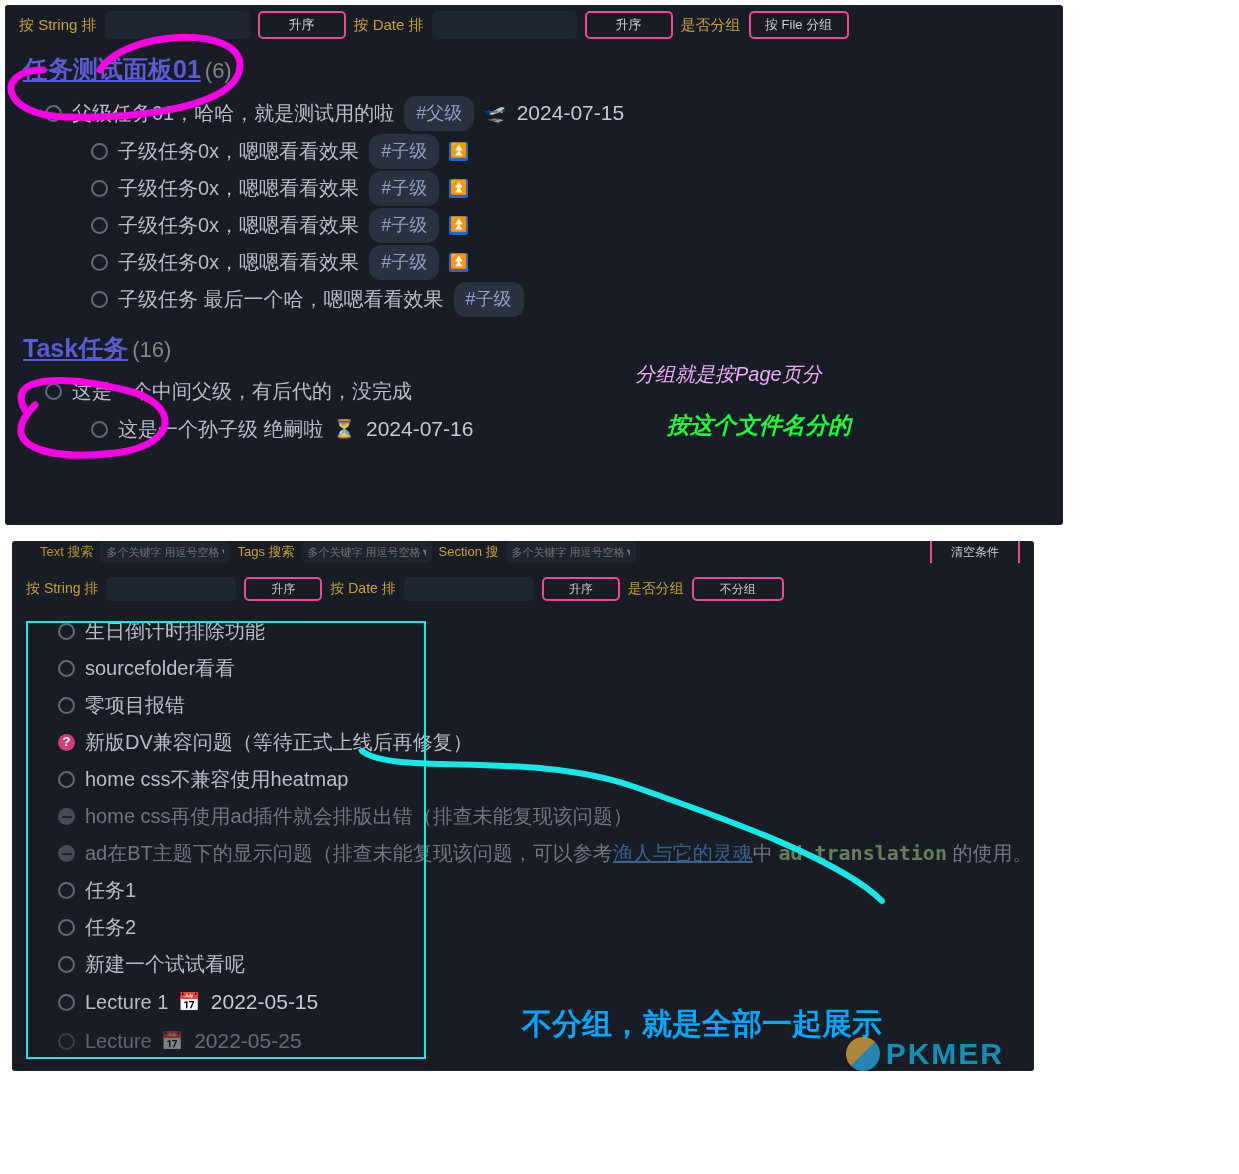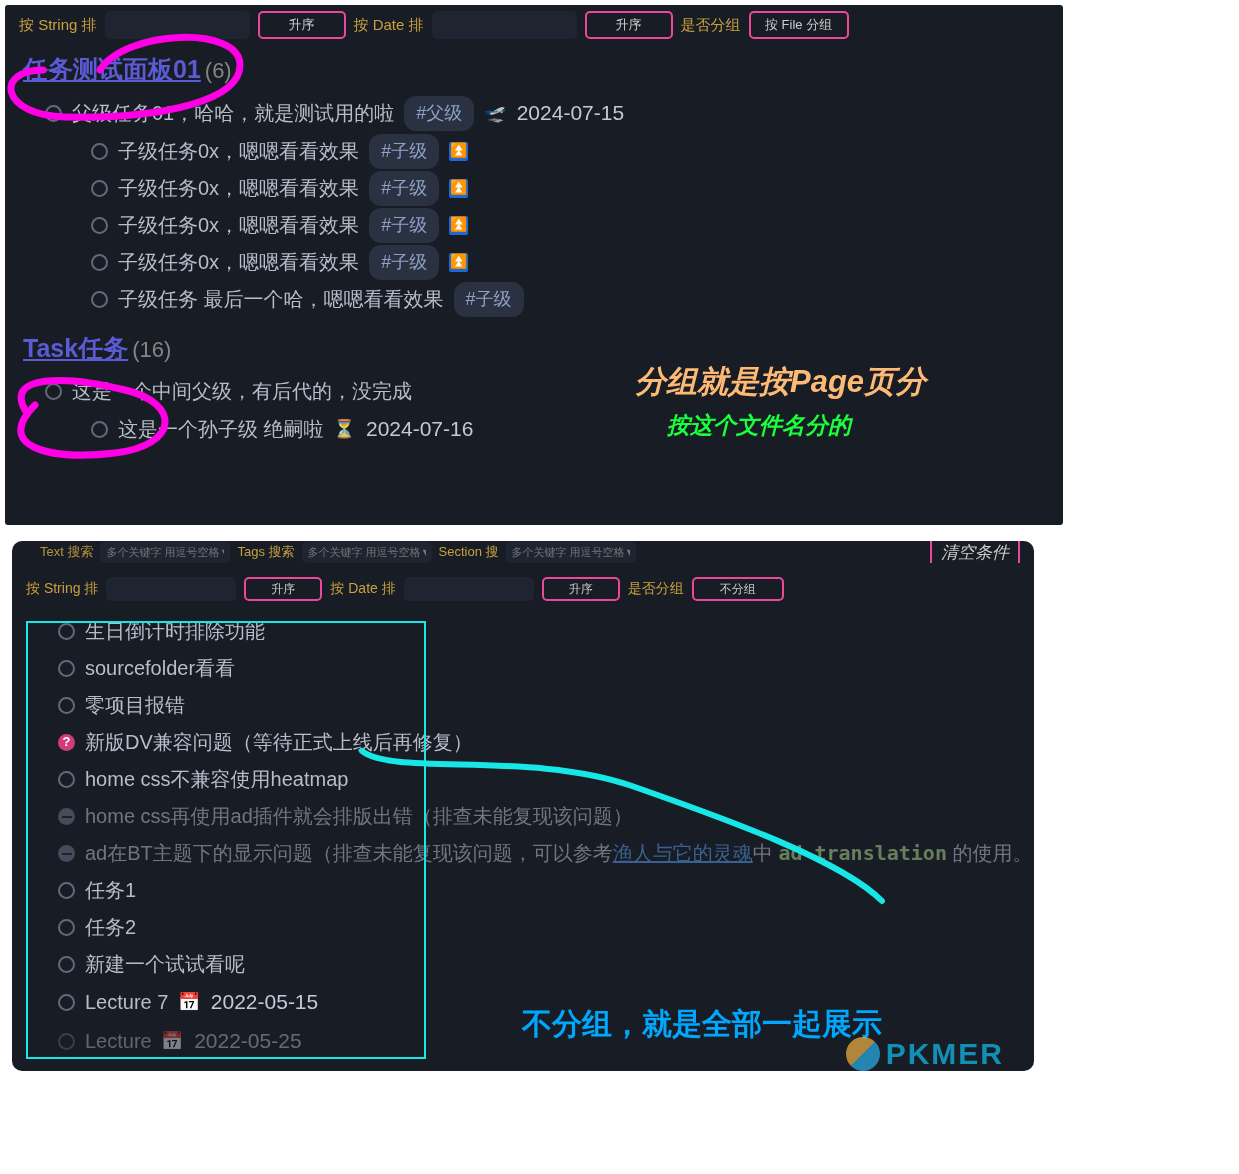--- a/index.html
+++ b/index.html
@@ -21,21 +21,20 @@
     position: absolute;
     top: 5px; left: 5px;
     width: 1058px; height: 520px;
     overflow: hidden;
   }
   .panel-bottom {
     position: absolute;
     top: 541px; left: 12px;
     width: 1022px; height: 530px;
     overflow: hidden;
-    border-radius: 10px;
   }
   .toolbar {
     display: flex;
     align-items: center;
     gap: 8px;
     padding: 6px 14px;
     font-size: 15px;
   }
   .toolbar-cut {
     display: flex;
@@ -62,21 +61,21 @@
   .btn {
     background: transparent;
     border: 2px solid #ec4899;
     border-radius: 5px;
     color: #ccc;
     height: 28px;
     width: 88px;
     font-size: 13px;
     cursor: pointer;
   }
-  .btn-sm { height: 32px; width: 76px; font-size: 17px; font-style: italic; }
+  .btn-sm { height: 32px; width: 76px; font-size: 12px; }
   .group-list { padding: 2px 0 0 18px; }
   .group-head {
     display: flex;
     align-items: baseline;
     gap: 4px;
     margin: 6px 0 8px 0;
   }
   .group-head a {
     color: #5b5bd3;
     text-decoration: underline;
@@ -135,23 +134,23 @@
     font-weight: 700;
     display: inline-flex;
     align-items: center; justify-content: center;
     border-radius: 2px;
   }
   .date-txt { color: #c6c8d6; font-size: 21px; }
   .emoji { font-size: 18px; }
   .svg-overlay { position:absolute; top:0; left:0; pointer-events:none; }
   .anno-magenta {
     position: absolute;
-    color: #fdba74;
-    font-size: 31px;
-    font-weight: 700;
+    color: #f0abfc;
+    font-size: 20px;
+    font-weight: 400;
     font-style: italic;
   }
   .anno-green {
     position: absolute;
     color: #19ff3a;
     font-size: 23px;
     font-weight: 700;
     font-style: italic;
   }
   .anno-blue {
@@ -338,21 +337,21 @@
       <div class="task-row">
         <span class="circle"></span>
         <span>任务2</span>
       </div>
       <div class="task-row">
         <span class="circle"></span>
         <span>新建一个试试看呢</span>
       </div>
       <div class="task-row">
         <span class="circle"></span>
-        <span>Lecture 7</span>
+        <span>Lecture 1</span>
         <span class="emoji">📅</span>
         <span class="date-txt">2022-05-15</span>
       </div>
       <div class="task-row" style="opacity: 0.45;">
         <span class="circle"></span>
         <span>Lecture</span>
         <span class="emoji">📅</span>
         <span class="date-txt">2022-05-25</span>
       </div>
     </div>

